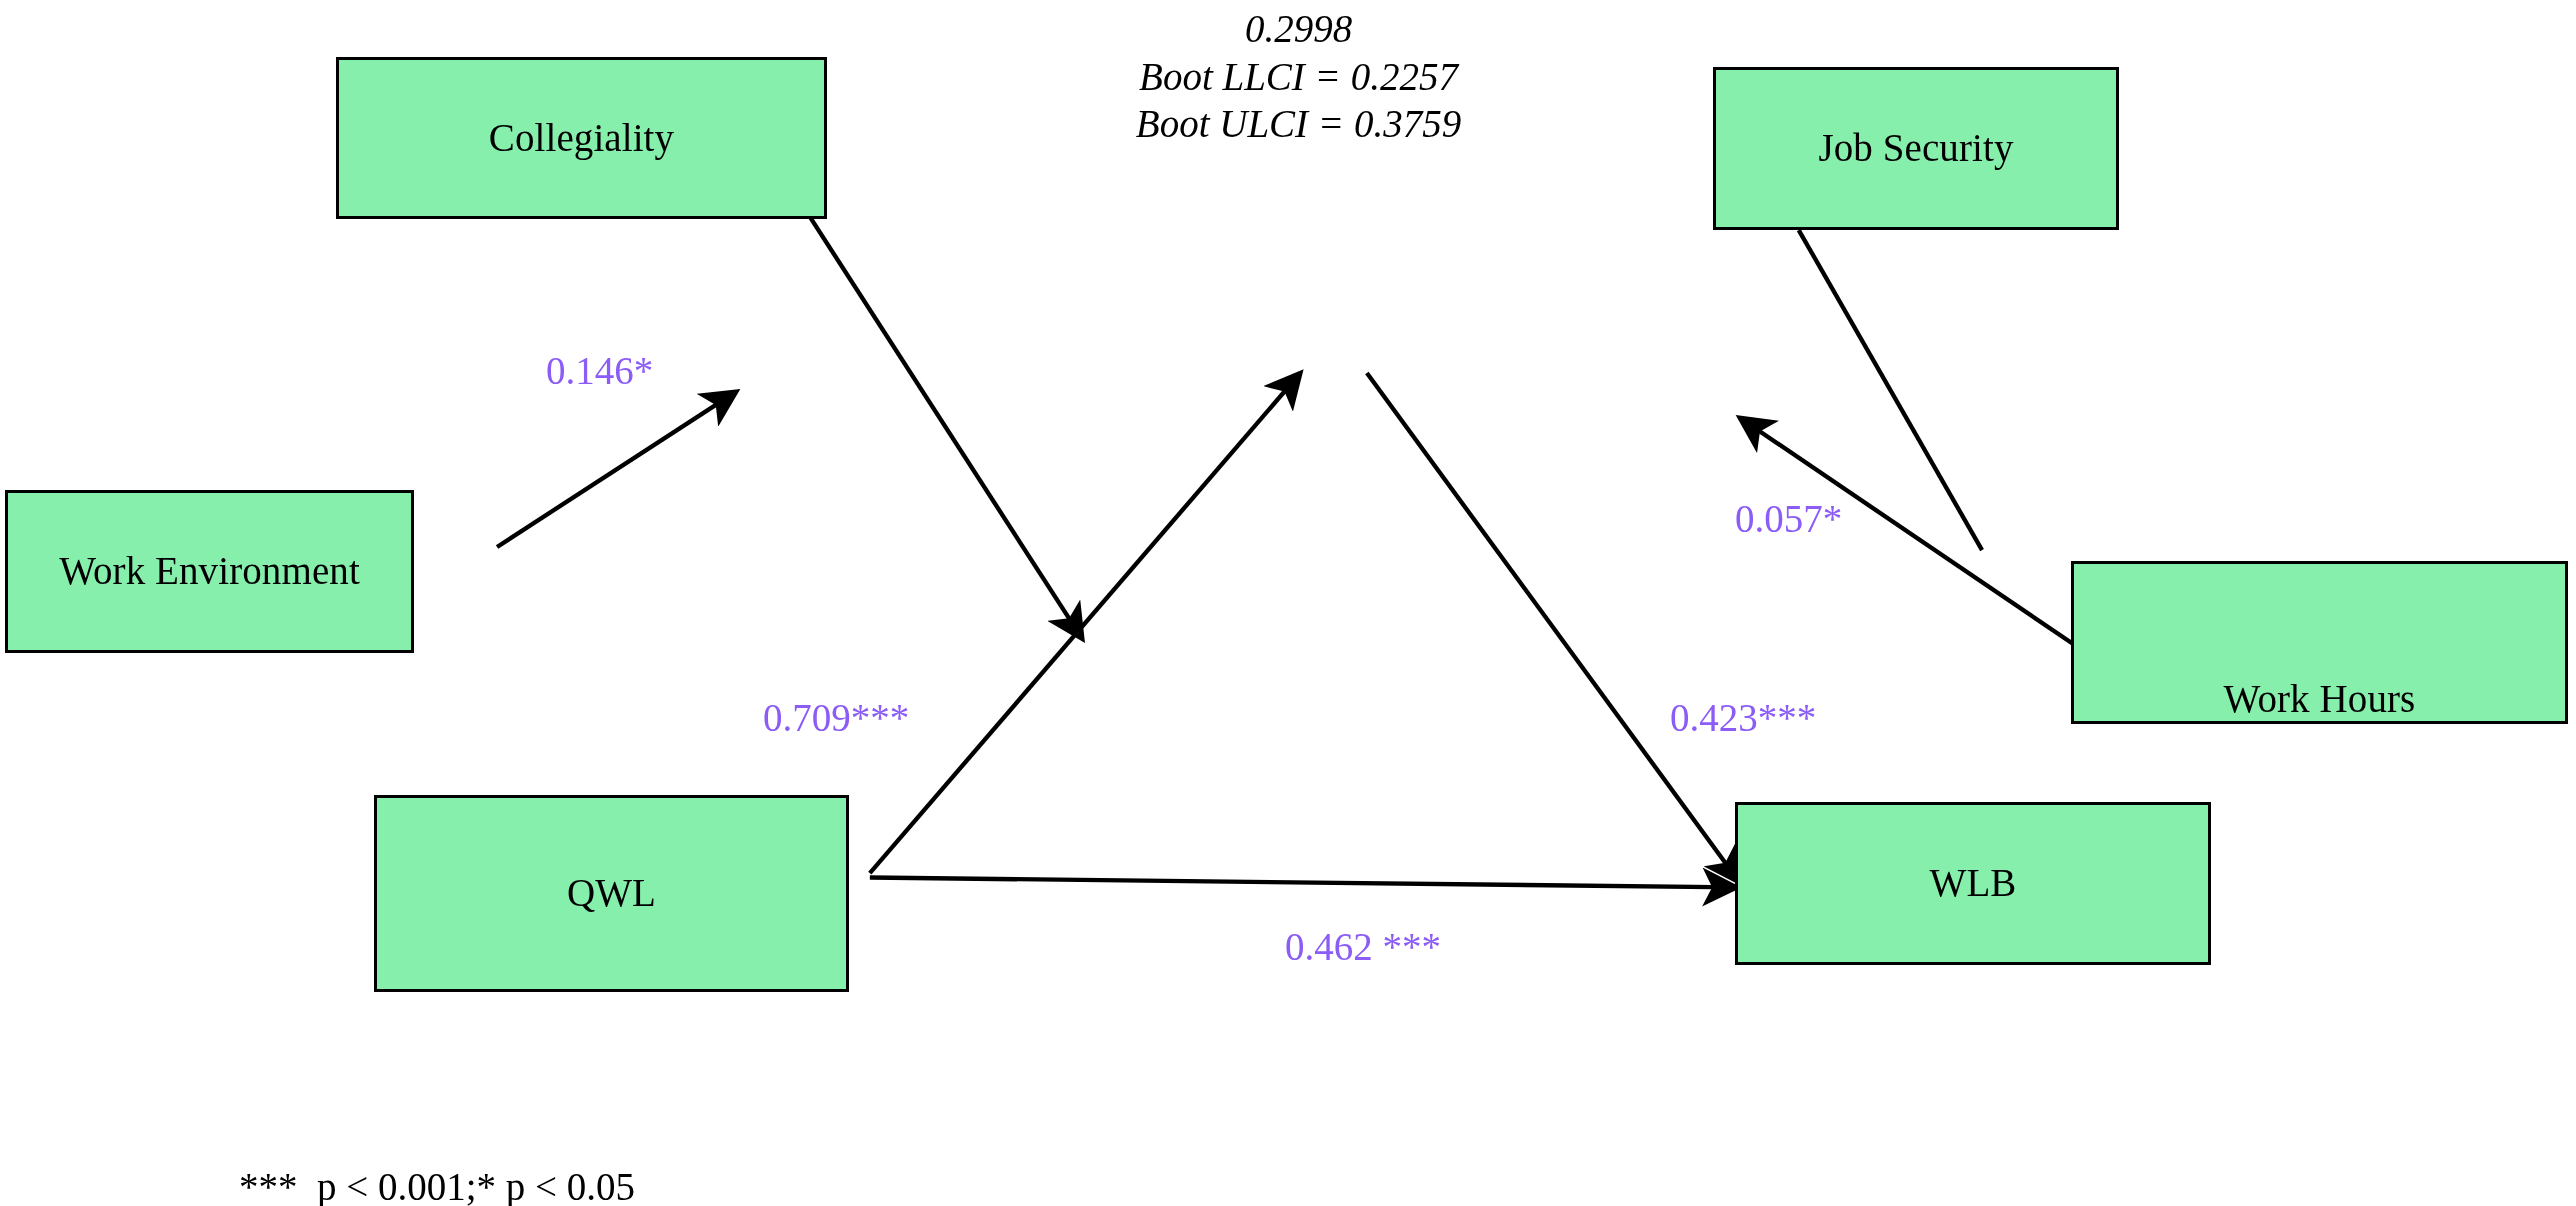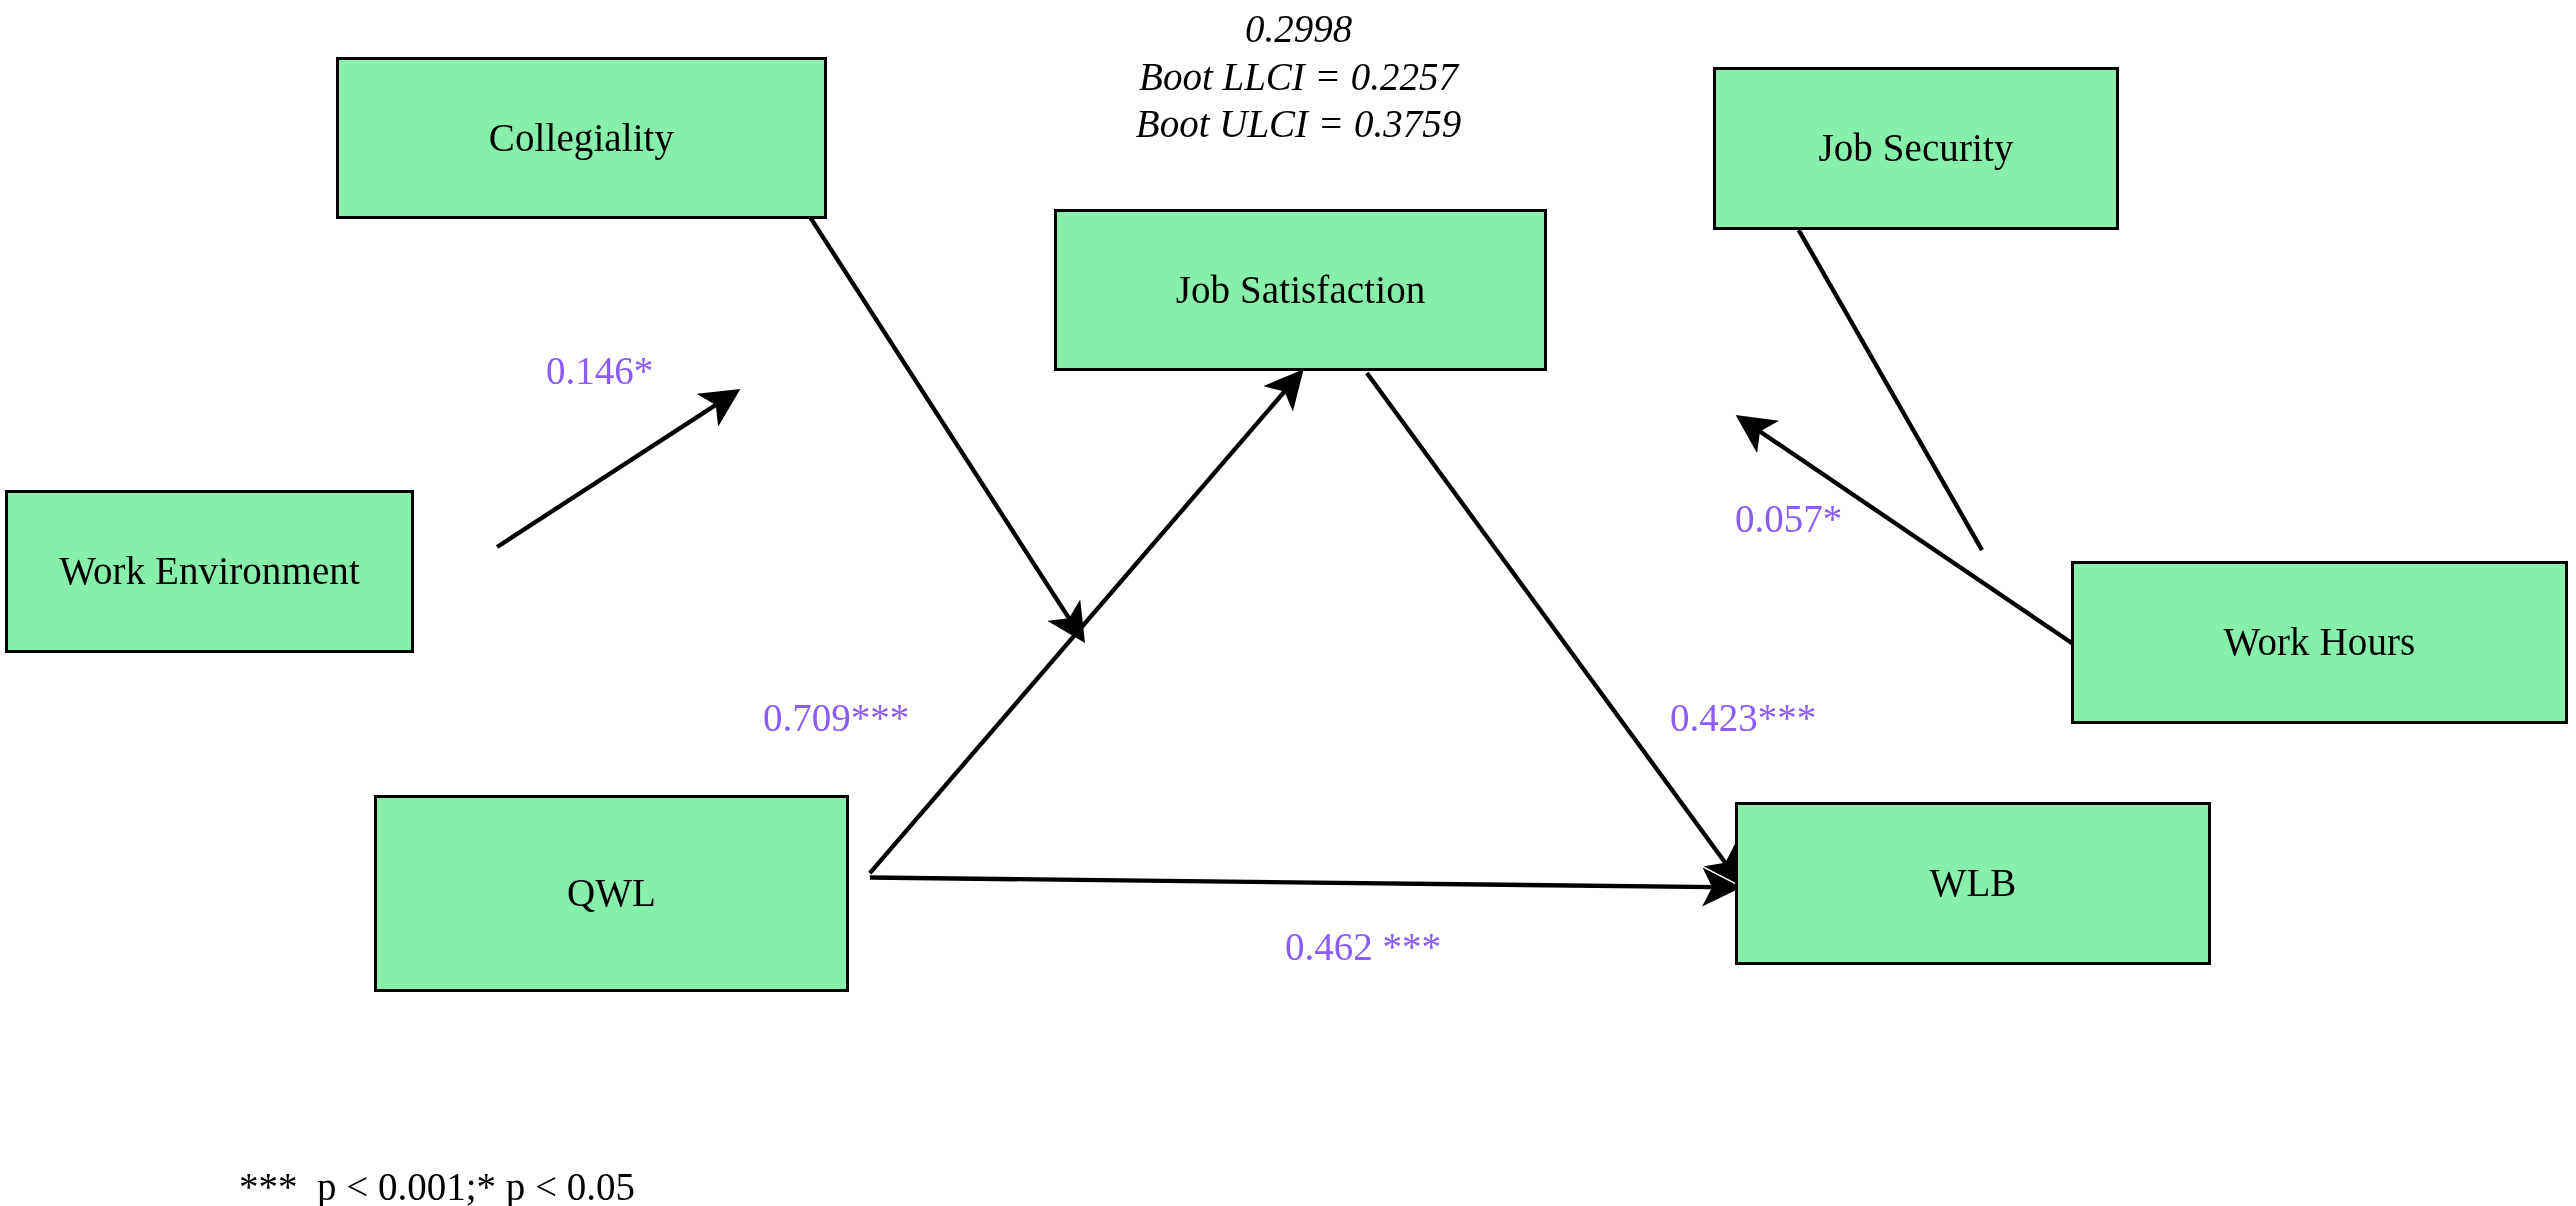--- a/index.html
+++ b/index.html
@@ -91,33 +91,30 @@
 
     <line x1="2895" y1="370" x2="3190" y2="885" stroke="#000000" stroke-width="7"></line>
 
     <line x1="3335" y1="1035" x2="2800" y2="672" stroke="#000000" stroke-width="7" marker-end="url(#ah)"></line>
   </svg>
 
   <div class="node" style="left:336px; top:57px; width:491px; height:162px;">
     <span>Collegiality</span>
   </div>
 
-  <div class="node" style="left:1054px; top:209px; width:493px; height:162px;">
-    <span>Job Satisfaction</span>
-  </div>
 
   <div class="node" style="left:1693px; top:67px; width:406px; height:163px;margin-left:20px;">
     <span>Job Security</span>
   </div>
 
   <div class="node" style="left:5px; top:490px; width:409px; height:163px;">
     <span>Work Environment</span>
   </div>
 
-  <div class="node" style="left:2071px; top:561px; width:497px; height:163px;">
+  <div class="node" style="left:2071px; top:561px; width:497px; height:163px;align-items:flex-end;">
     <span>Work Hours</span>
   </div>
 
   <div class="node" style="left:374px; top:795px; width:475px; height:197px;">
     <span>QWL</span>
   </div>
 
   <div class="node" style="left:1735px; top:802px; width:476px; height:163px;">
     <span>WLB</span>
   </div>

